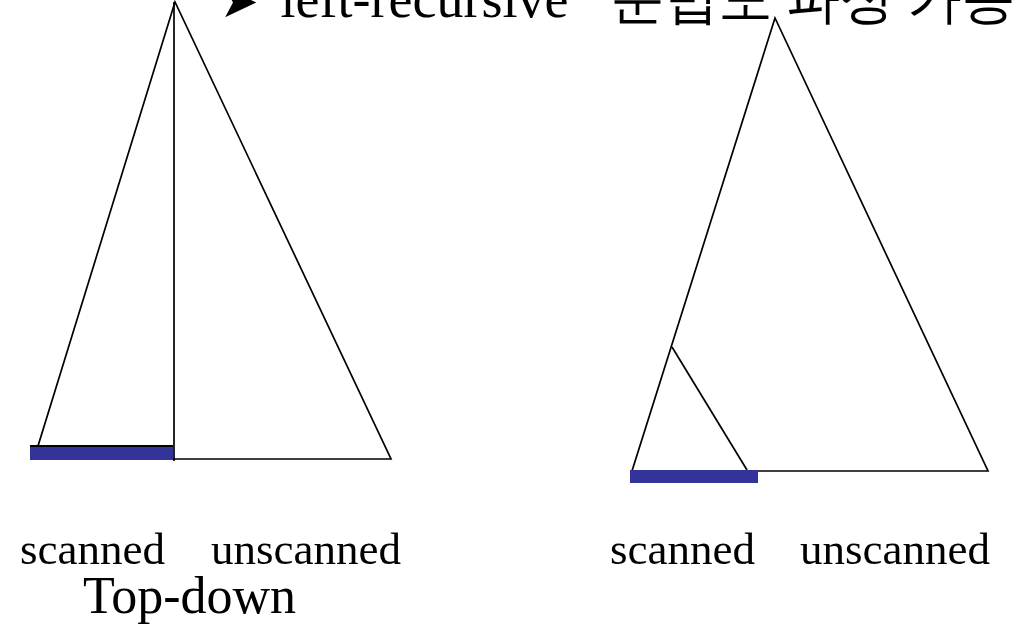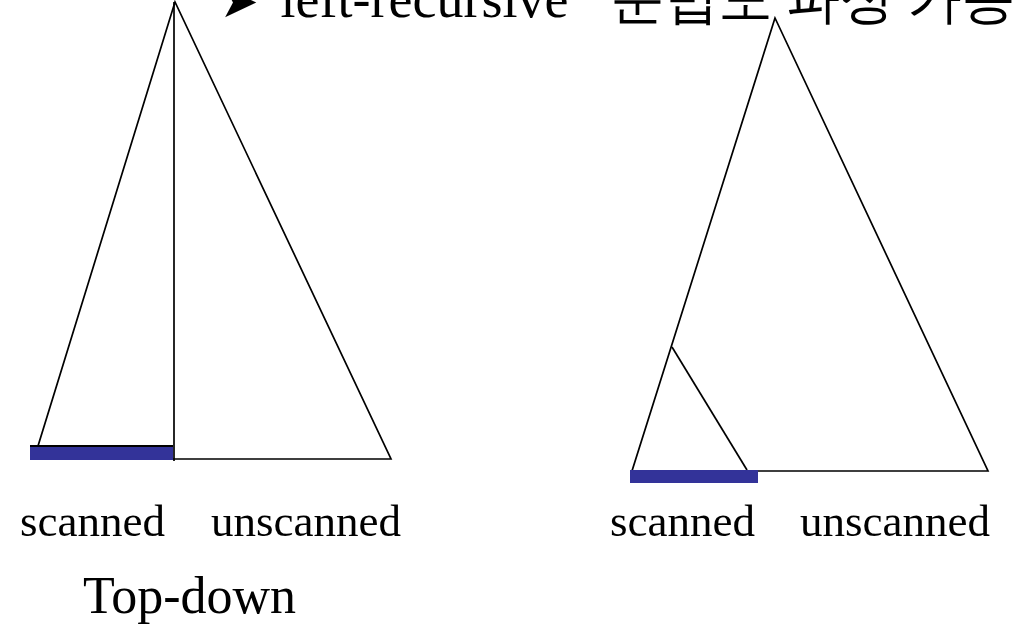--- a/index.html
+++ b/index.html
@@ -39,20 +39,21 @@
     position: absolute;
     left: 0;
     top: 0;
   }
   
   .lbl {
     position: absolute;
     font-size: 45px;
     line-height: 1;
     white-space: nowrap;
+    margin-top: 28px;
   }
   .lbl-scanned-left    { left: 20px;  top: 499px; }
   .lbl-unscanned-left  { left: 211px; top: 499px; }
   .lbl-scanned-right   { left: 610px; top: 499px; }
   .lbl-unscanned-right { left: 800px; top: 499px; }
   .title {
     position: absolute;
     font-size: 52px;
     line-height: 1;
     white-space: nowrap;

